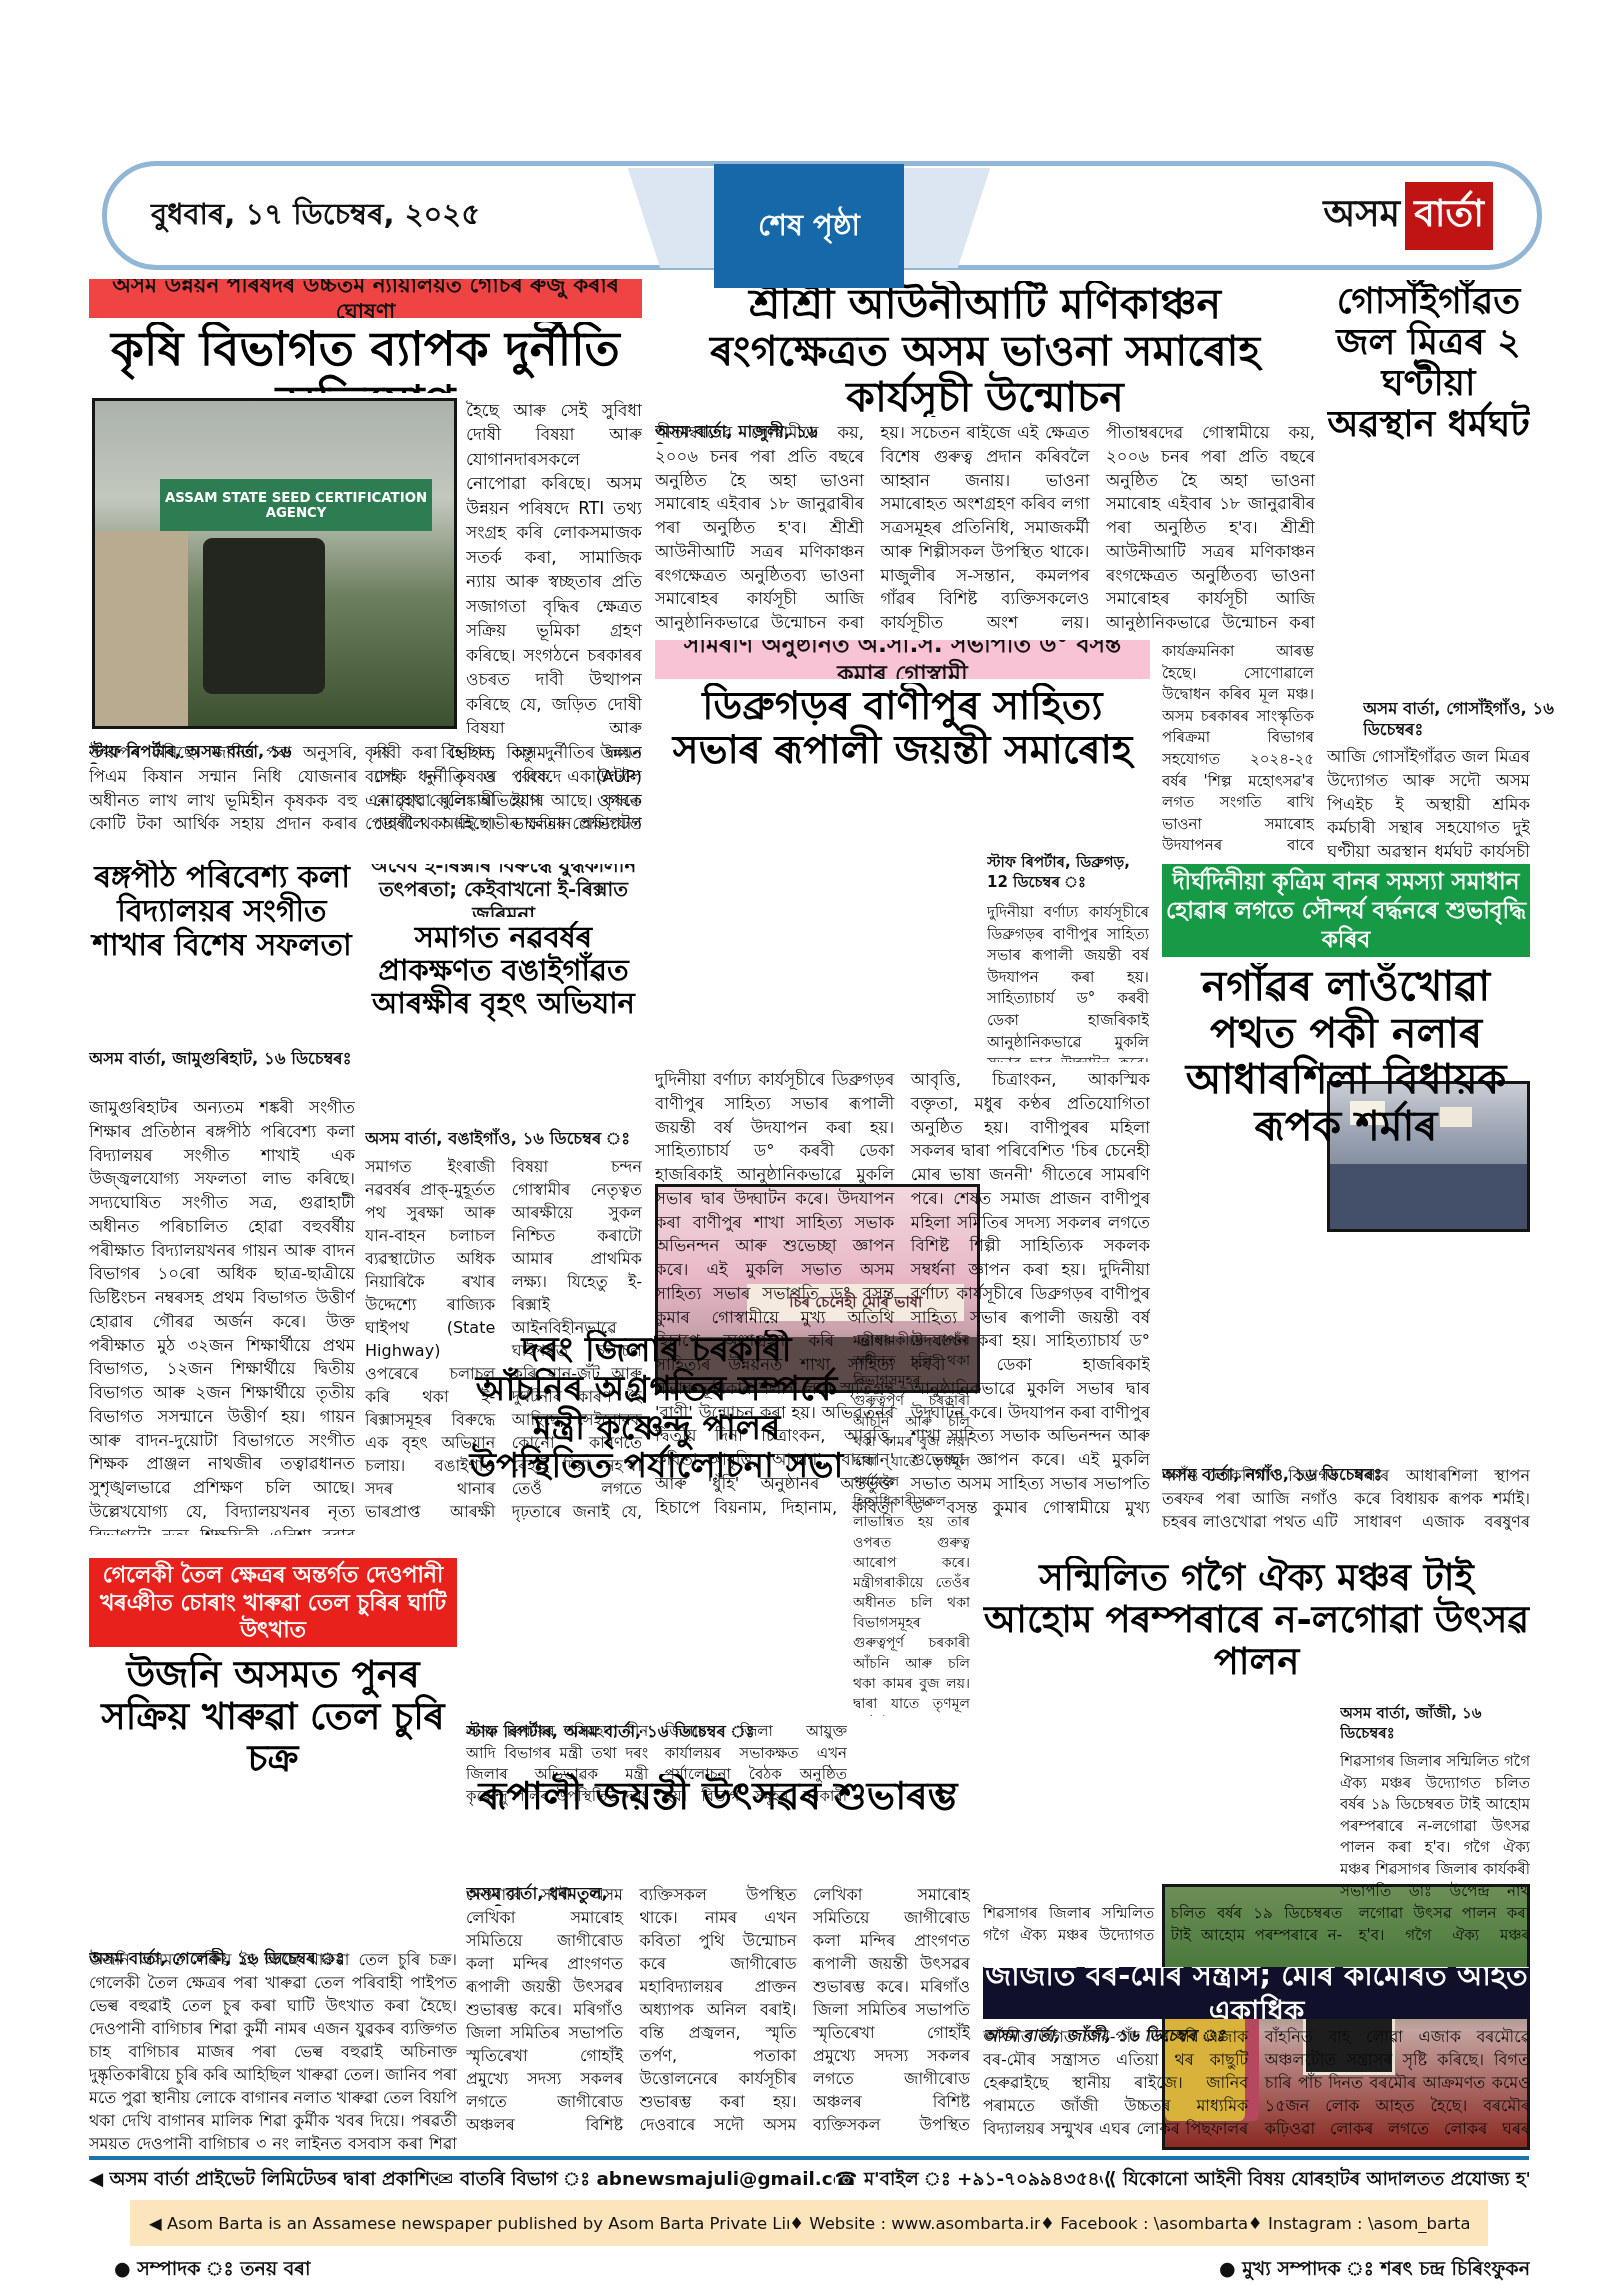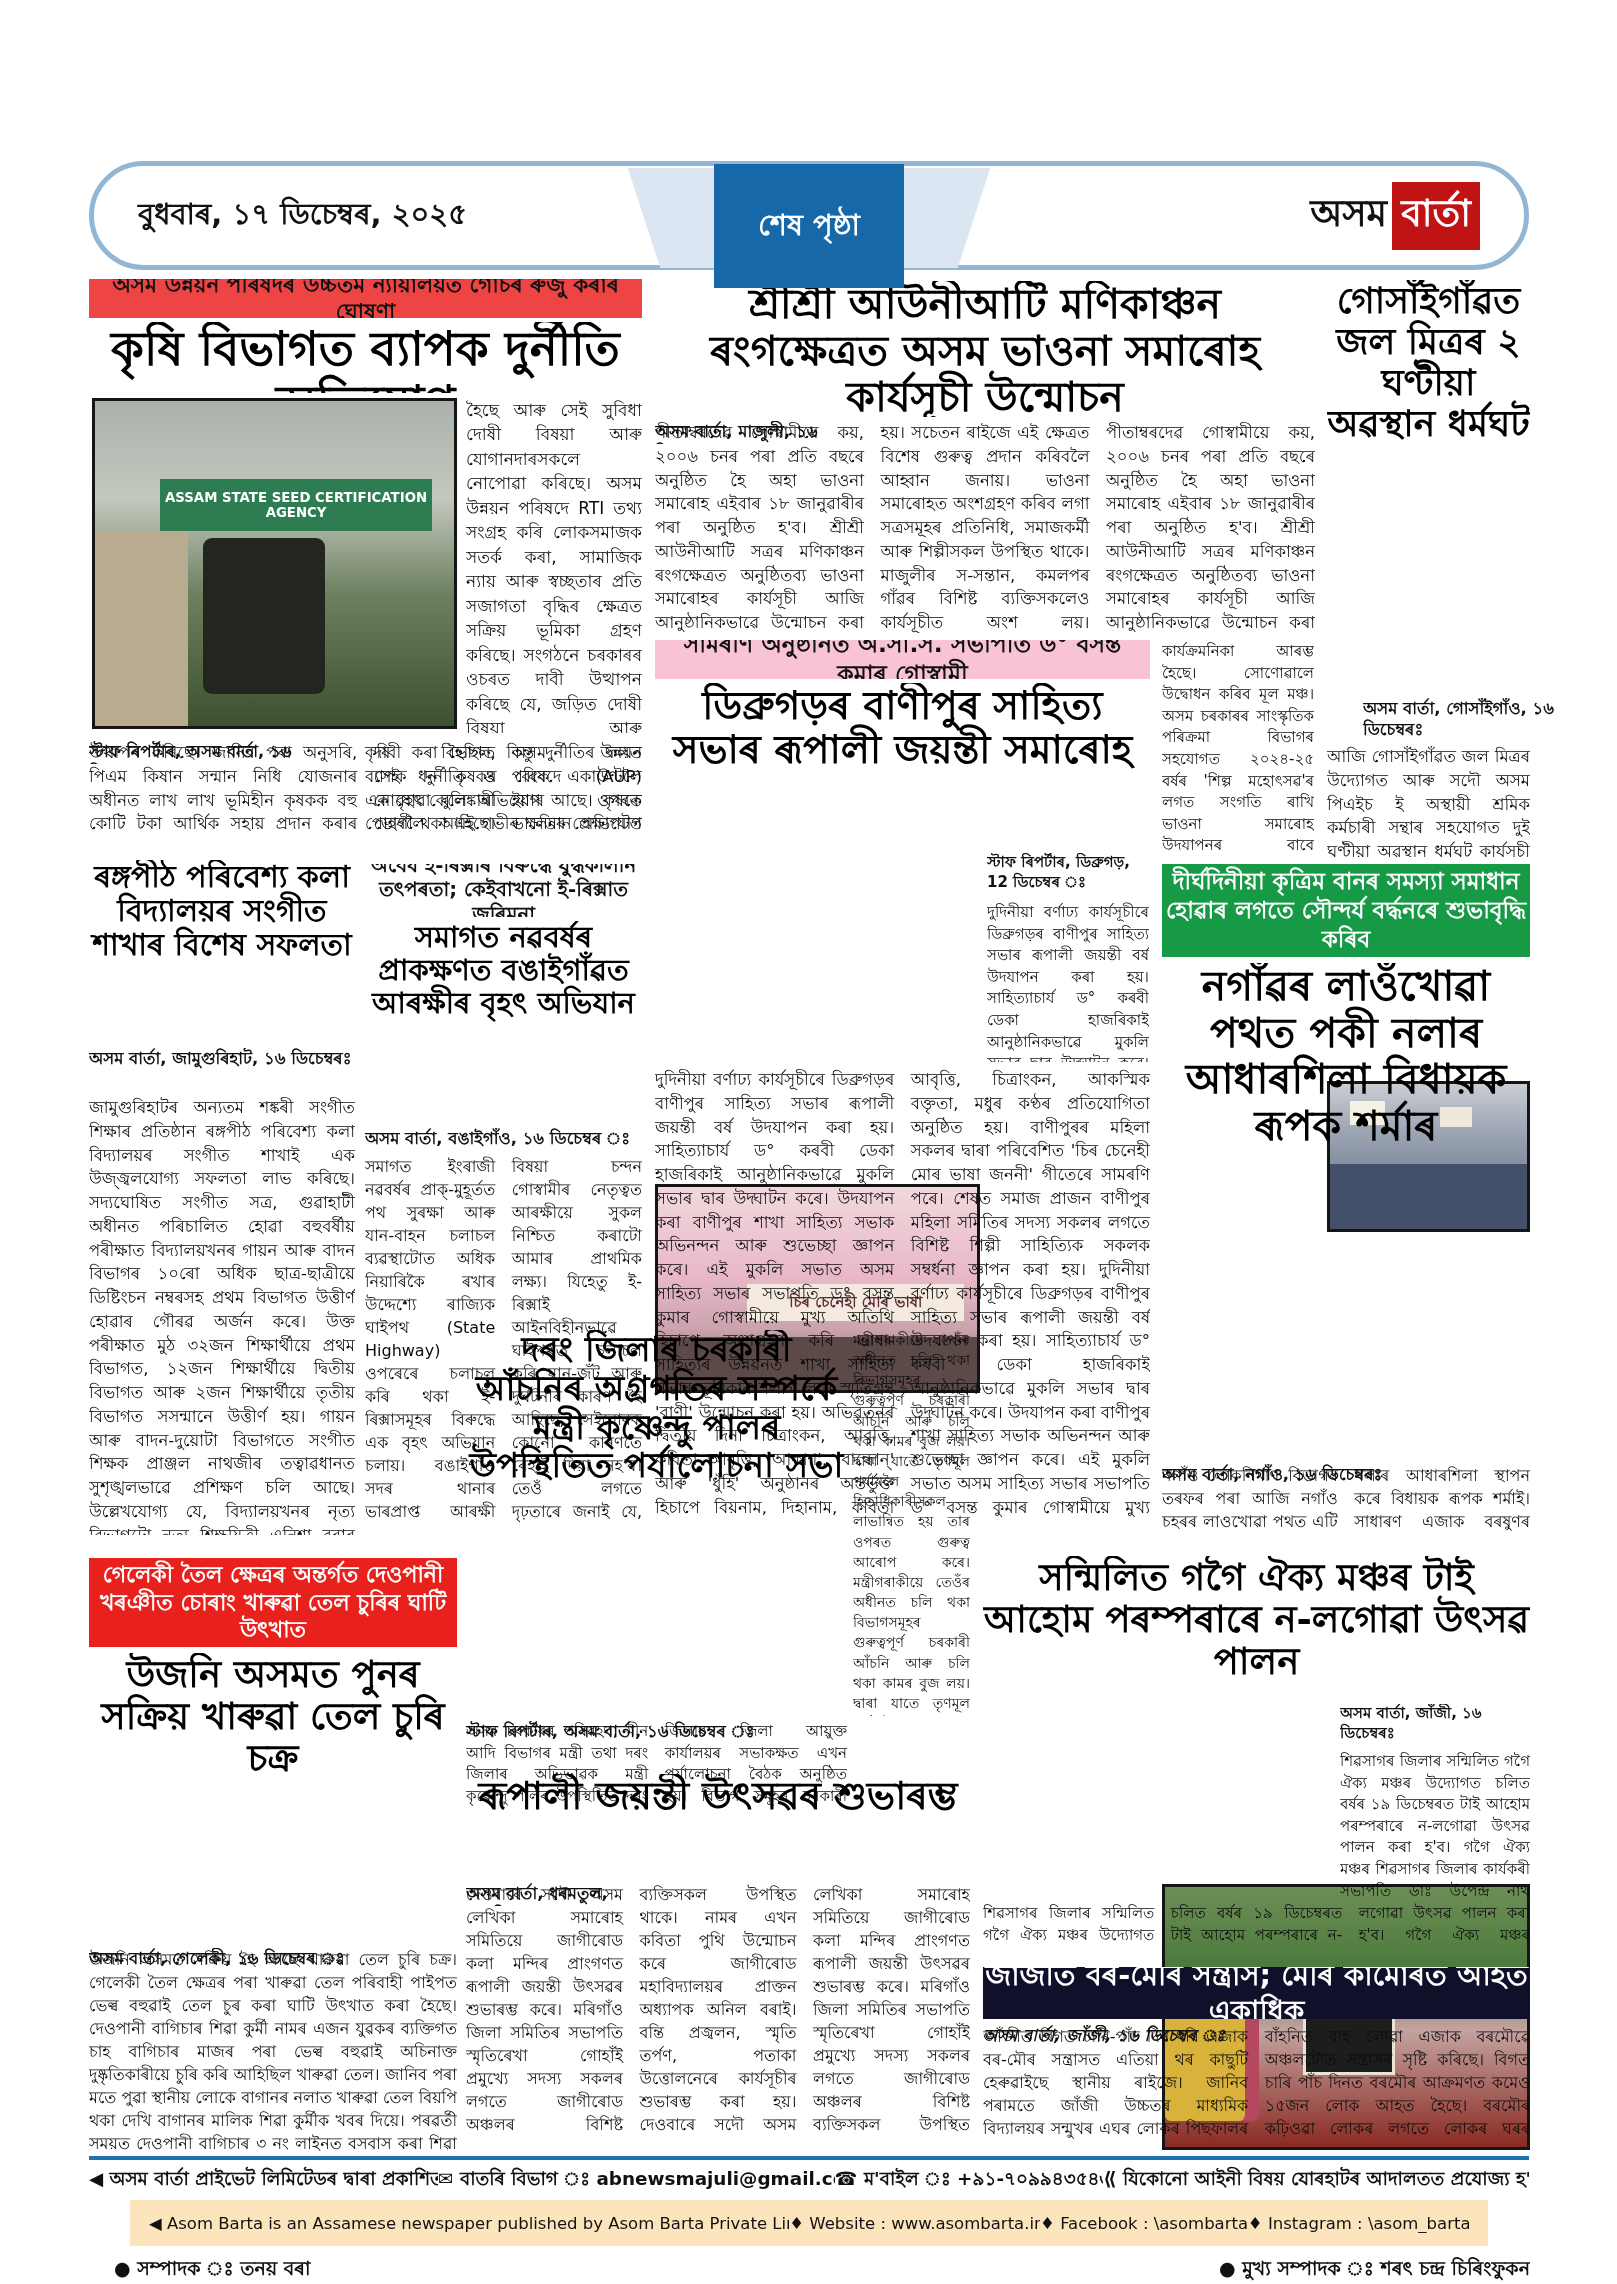--- a/index.html
+++ b/index.html
@@ -20,21 +20,21 @@
   .masthead{border:5.7px solid #92b6d5;border-radius:57px;background:#fff;
             display:flex;align-items:center;justify-content:space-between;padding:0 44px;}
   .m-wing{position:absolute;top:3.8px;height:100px;width:133px;background:#dbe6f2;z-index:2;}
   .logo-red{background:#c01414;color:#fff;padding:2.5px 9px;margin-left:5px;font-weight:bold;}
   .footrule{background:#1d74ad;}
   .fseg{white-space:nowrap;overflow:hidden;}
 </style>
 </head>
 <body>
 
-<div class="abs masthead" style="left:89px;top:161px;width:1440px;height:109px;align-items:center;">
+<div class="abs masthead" style="left:102px;top:161px;width:1440px;height:109px;align-items:center;">
   <div style="font-size:29px;font-weight:bold;">বুধবাৰ, ১৭ ডিচেম্বৰ, ২০২৫</div>
   <div style="font-size:37px;font-weight:bold;display:flex;align-items:center;">
     <span>অসম</span>
       <span class="logo-red">বাৰ্তা</span>
   </div>
 </div>
 <div class="abs m-wing" style="left:644px;top:168px;transform:skewX(18deg);"></div>
 <div class="abs m-wing" style="left:841px;top:168px;transform:skewX(-18deg);"></div>
 <div class="abs" style="left:714px;top:164px;width:190px;height:124px;background:#1668a8;color:#fff;display:flex;align-items:center;justify-content:center;font-size:29px;font-weight:bold;z-index:3;">শেষ পৃষ্ঠা</div>
 

